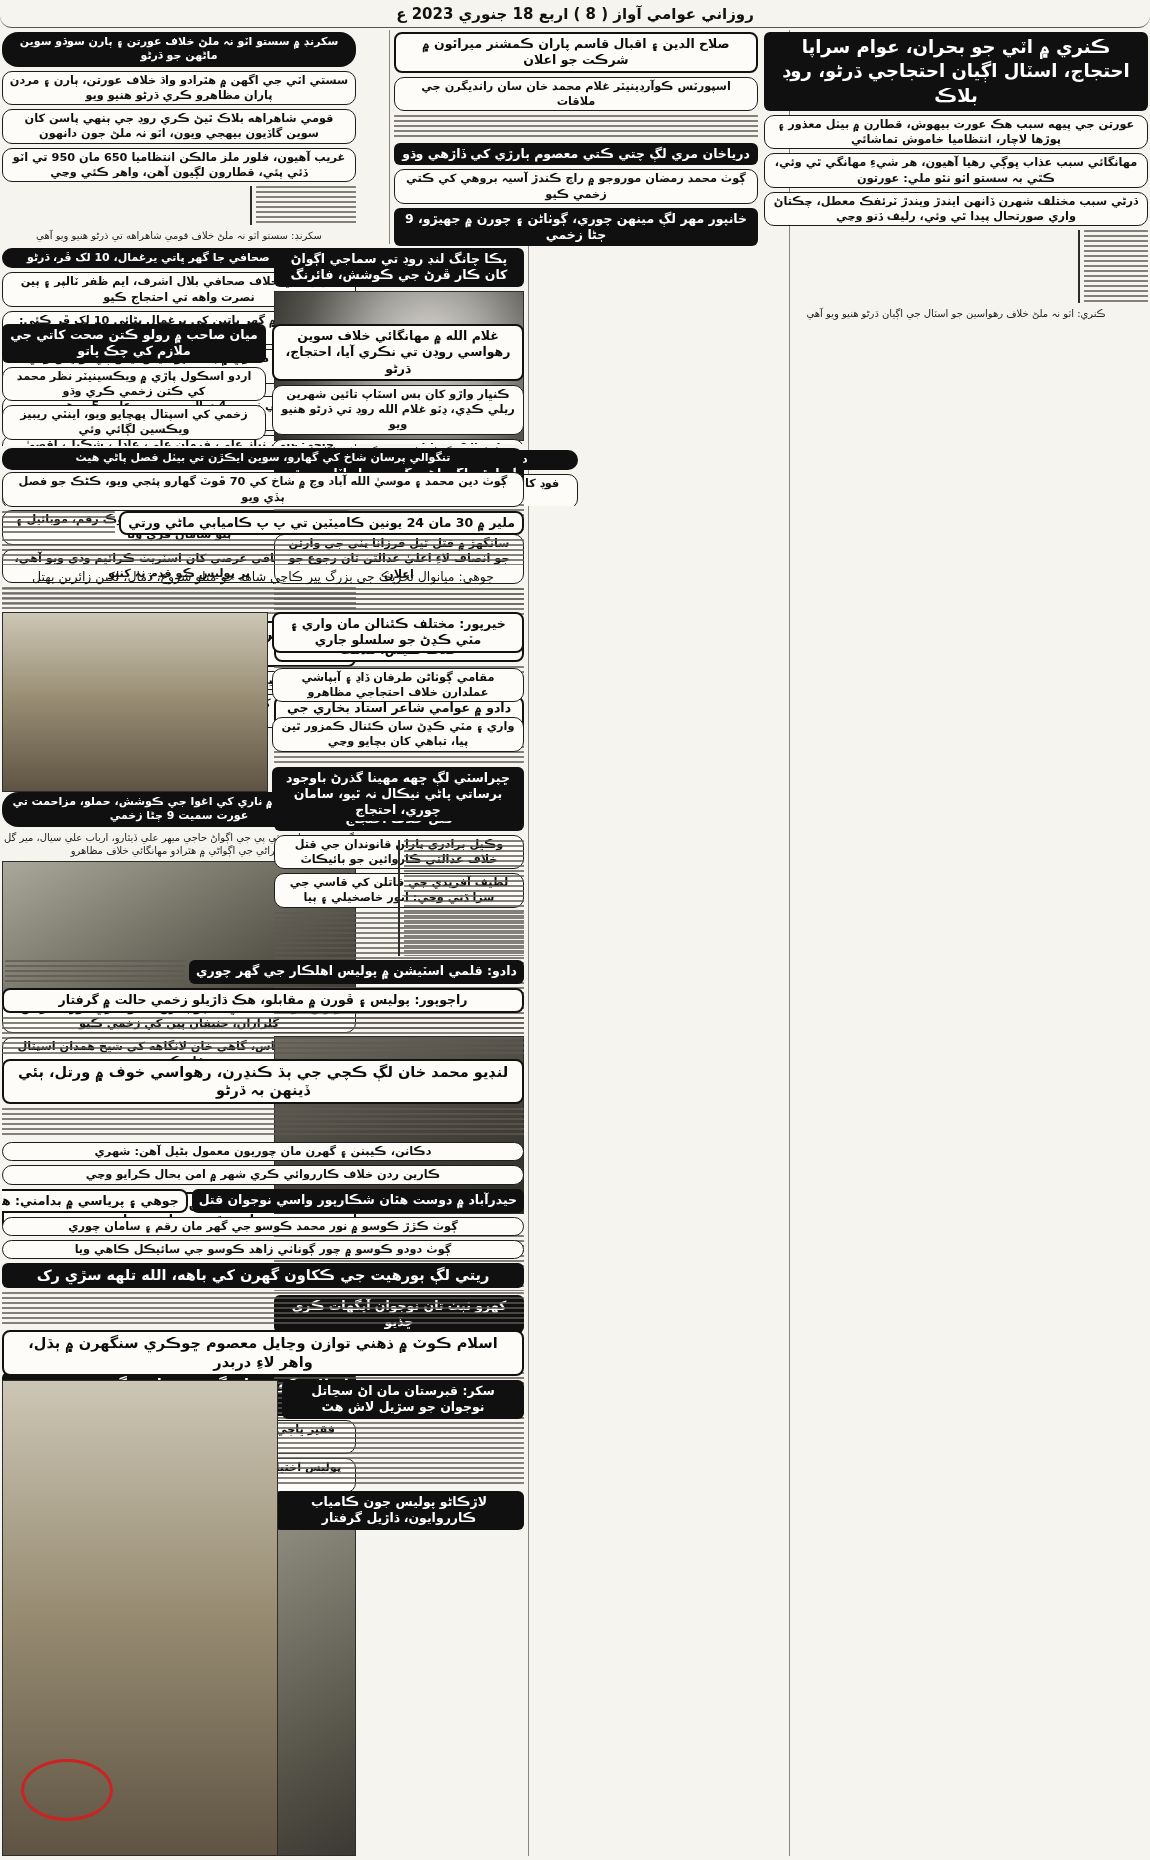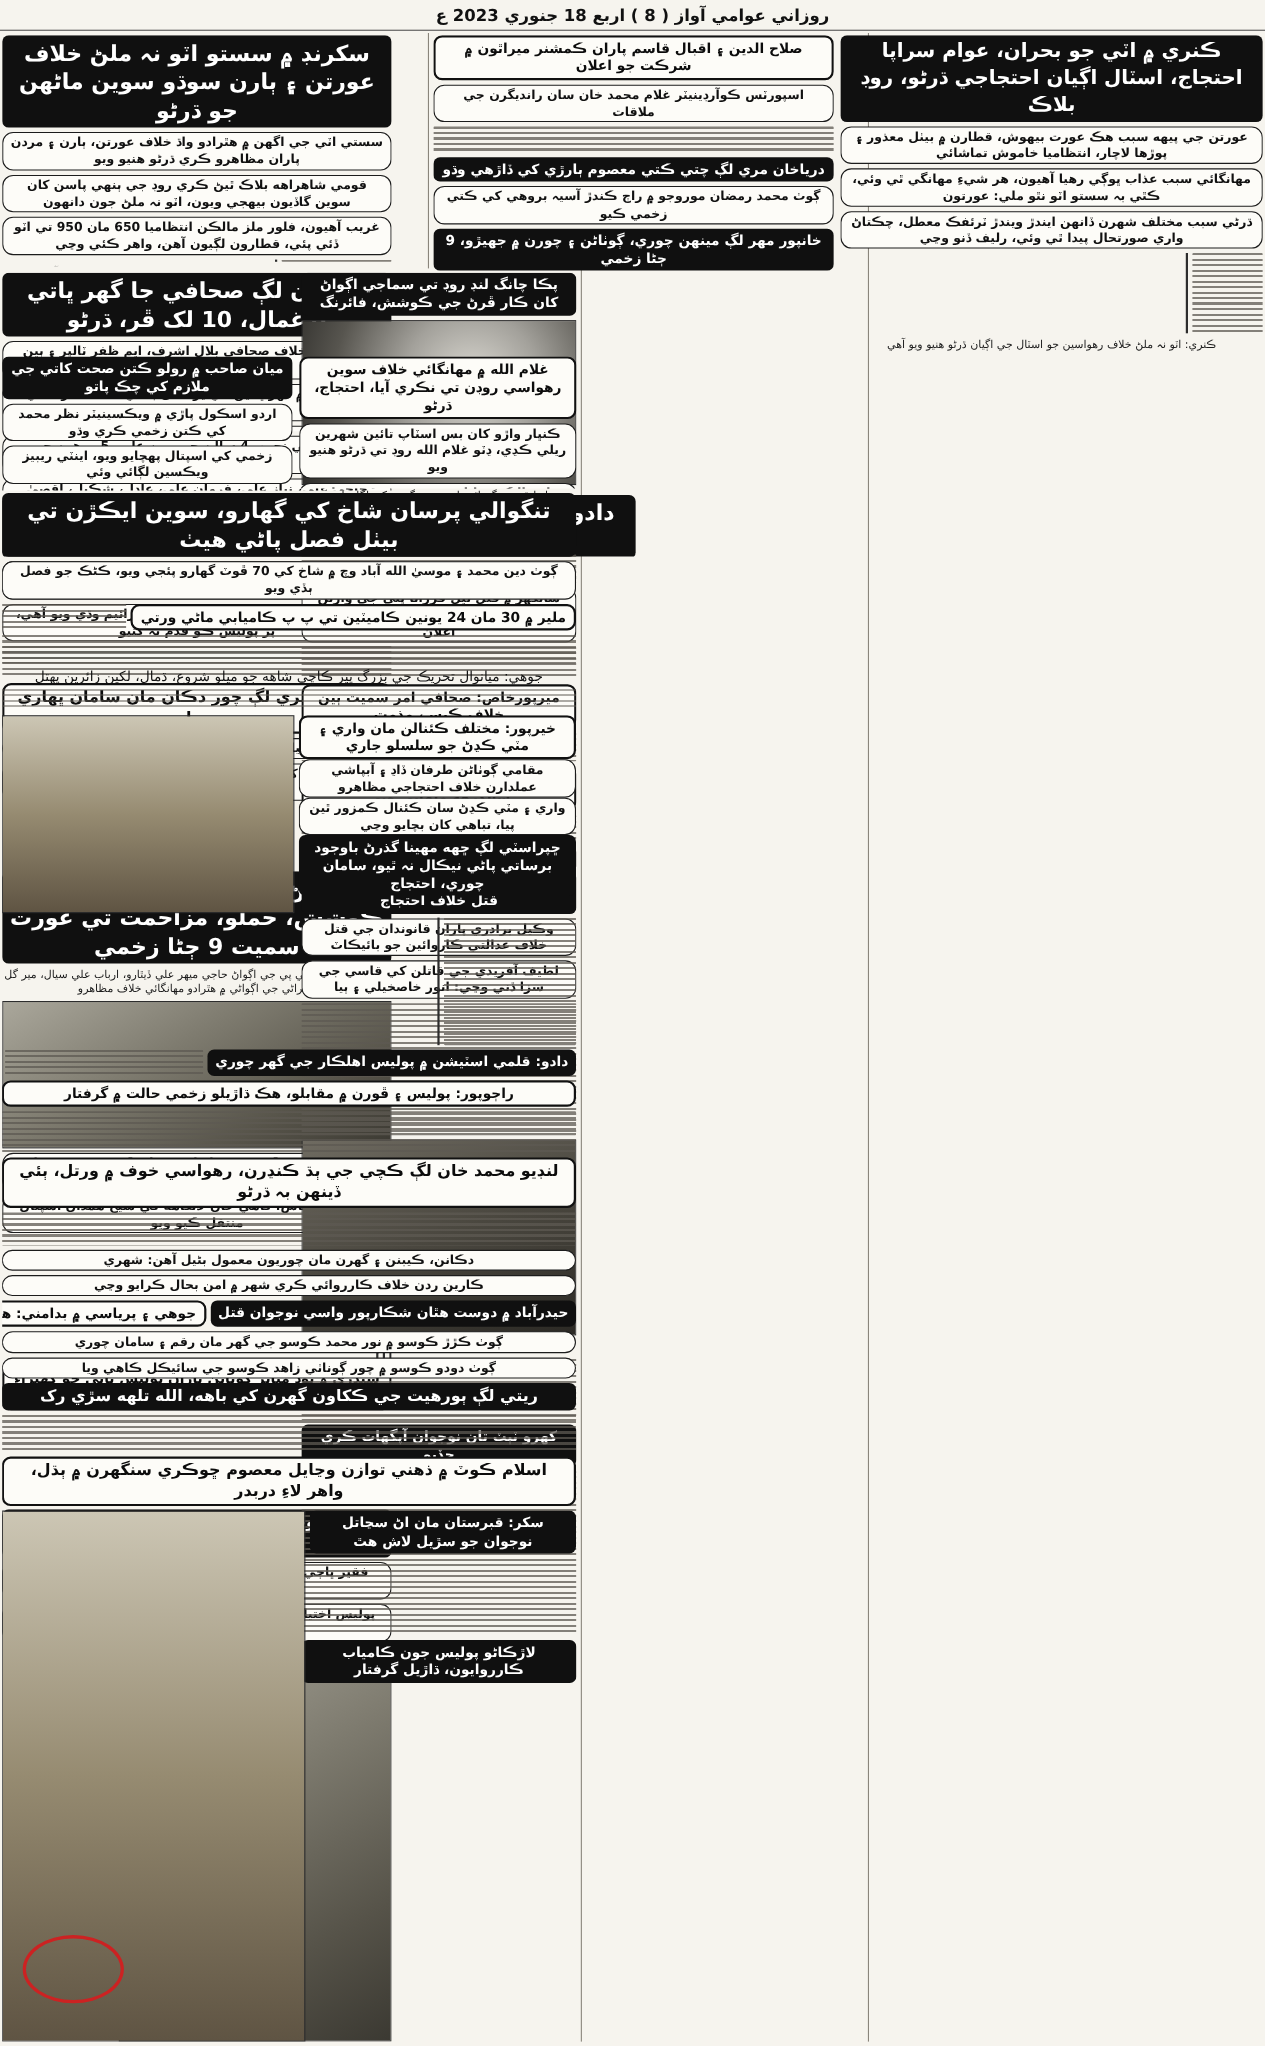--- a/index.html
+++ b/index.html
@@ -18,34 +18,35 @@
   }
   .zone{position:absolute;display:flex;flex-direction:column;gap:4px;overflow:hidden;box-sizing:border-box;}
   .row{display:flex;flex-direction:row;gap:4px;align-items:stretch;}
   .grow{flex:1 1 auto;}
   
   .masthead{
     position:absolute;top:0;left:0;width:1150px;height:27px;
     display:flex;align-items:center;justify-content:center;
     font-size:15px;font-weight:700;border-bottom:1px solid #555;
     background:#f6f4ee;
+    border-radius:12px;
   }
   
   .h-rev{
     background:#101010;color:#fff;border-radius:6px;
     font-weight:800;text-align:center;padding:3px 7px;
     font-size:14.5px;line-height:1.3;flex:0 0 auto;
   }
   .h-box{
     border:2px solid #111;border-radius:8px;background:#fdfcf8;color:#0c0c0c;
     font-weight:800;text-align:center;padding:2px 7px;
     font-size:14.5px;line-height:1.3;flex:0 0 auto;
   }
   .xl{font-size:18px;line-height:1.35;}
-  .lg{font-size:20px;}
+  .lg{font-size:11px;border-radius:16px;}
   .sm{font-size:12.5px;}
   .sub{
     border:1px solid #1c1c1c;border-radius:10px;background:#fdfcf8;
     font-size:11.3px;font-weight:700;text-align:center;
     padding:1px 6px;line-height:1.35;flex:0 0 auto;
   }
   .plainline{font-size:12.5px;font-weight:400;text-align:center;flex:0 0 auto;}
   .cap{font-size:10px;line-height:1.3;text-align:center;color:#1c1c1c;flex:0 0 auto;}
   
   .sim{
@@ -218,21 +219,21 @@
     <div class="h-rev lg">تنگوالي پرسان شاخ کي گهارو، سوين ايڪڙن تي بيٺل فصل پاڻي هيٺ</div>
     <div class="sub">ڳوٺ دين محمد ۽ موسيٰ الله آباد وچ ۾ شاخ کي 70 ڦوٽ گهارو پئجي ويو، ڪڻڪ جو فصل ٻڏي ويو</div>
     <div class="row">
       <div class="h-box sm grow">ملير ۾ 30 مان 24 يونين ڪاميٽين تي پ پ ڪاميابي ماڻي ورتي</div>
       <div class="sim" style="width:150px;flex:0 0 150px;height:24px"></div>
     </div>
     <div class="sim" style="height:26px"></div>
     <div class="plainline">جوهي: ميانوال تحريڪ جي بزرگ پير ڪاچي شاهه جو ميلو شروع، ڌمال، لکين زائرين پهتل</div>
     <div class="sim light" style="height:20px"></div>
     <div class="row">
-      <div class="zone" style="position:static;flex:1;gap:0">
+      <div class="zone" style="position:static;flex:1;gap:15px">
         <div class="h-box sm">خيرپور: مختلف ڪئنالن مان واري ۽ مٽي ڪڍڻ جو سلسلو جاري</div>
         <div class="sub">مقامي ڳوٺاڻن طرفان ڏاڍ ۽ آبپاشي عملدارن خلاف احتجاجي مظاهرو</div>
         <div class="sub">واري ۽ مٽي ڪڍڻ سان ڪئنال ڪمزور ٿين پيا، تباهي کان بچايو وڃي</div>
         <div class="h-rev sm">ڇپراسٽي لڳ ڇهه مهينا گذرڻ باوجود برساتي پاڻي نيڪال نہ ٿيو، سامان چوري، احتجاج</div>
         <div class="sim grow"></div>
       </div>
       <div class="photo outdoor" style="width:264px;flex:0 0 264px;height:178px"></div>
     </div>
     <div class="row" style="height:116px">
       <div class="sim" style="width:120px;flex:0 0 120px"></div>

